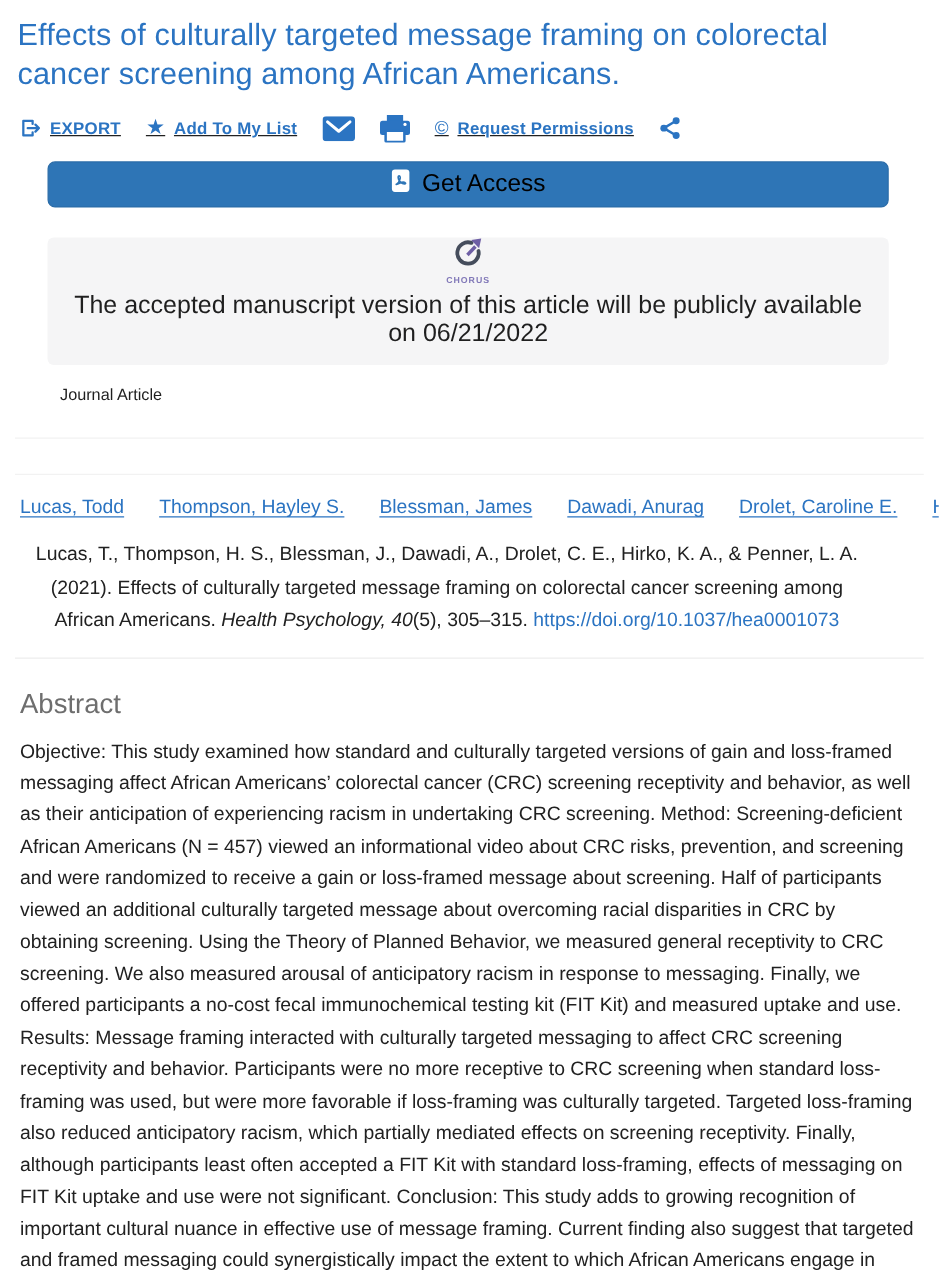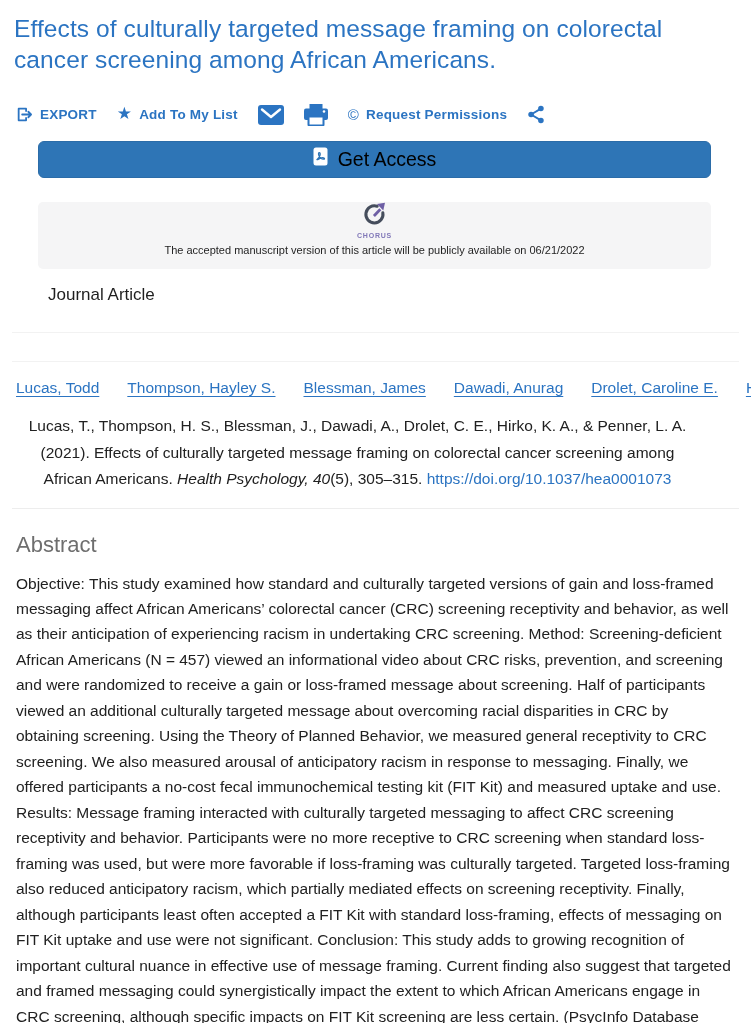--- a/index.html
+++ b/index.html
@@ -21,22 +21,23 @@
     line-height: 1.26;
     font-weight: 500;
     color: #2b74c2;
     letter-spacing: 0.1px;
   }
 
   
   .toolbar {
     display: flex;
     align-items: center;
-    margin: 28px 0 0 16px;
+    margin: 16px 0 0 16px;
     gap: 20px;
+    text-decoration: underline;
   }
   .tb-btn {
     display: inline-flex;
     align-items: center;
     gap: 7px;
     background: none;
     border: none;
     padding: 0;
     cursor: pointer;
     color: #2b74c2;
@@ -87,30 +88,30 @@
   }
   .chorus-label {
     font-size: 7px;
     font-weight: 700;
     letter-spacing: 0.8px;
     color: #8178b8;
     margin-top: 1px;
   }
   .availability-text {
     margin-top: 5px;
-    font-size: 11px;
+    font-size: 20px;
     color: #1f1f1f;
   }
 
   
   .meta-row {
     display: flex;
     gap: 38px;
     margin: 16px 0 0 48px;
-    font-size: 17px;
+    font-size: 13px;
     color: #1f1f1f;
   }
 
   .divider { border: none; border-top: 1px solid #f2f2f2; margin: 0 12px; }
   .div-1 { margin-top: 27px; }
   .div-2 { margin-top: 28px; }
   .div-3 { margin: 15px 12px 0 12px; border-top-color: #ededed; }
 
   
   .authors {

